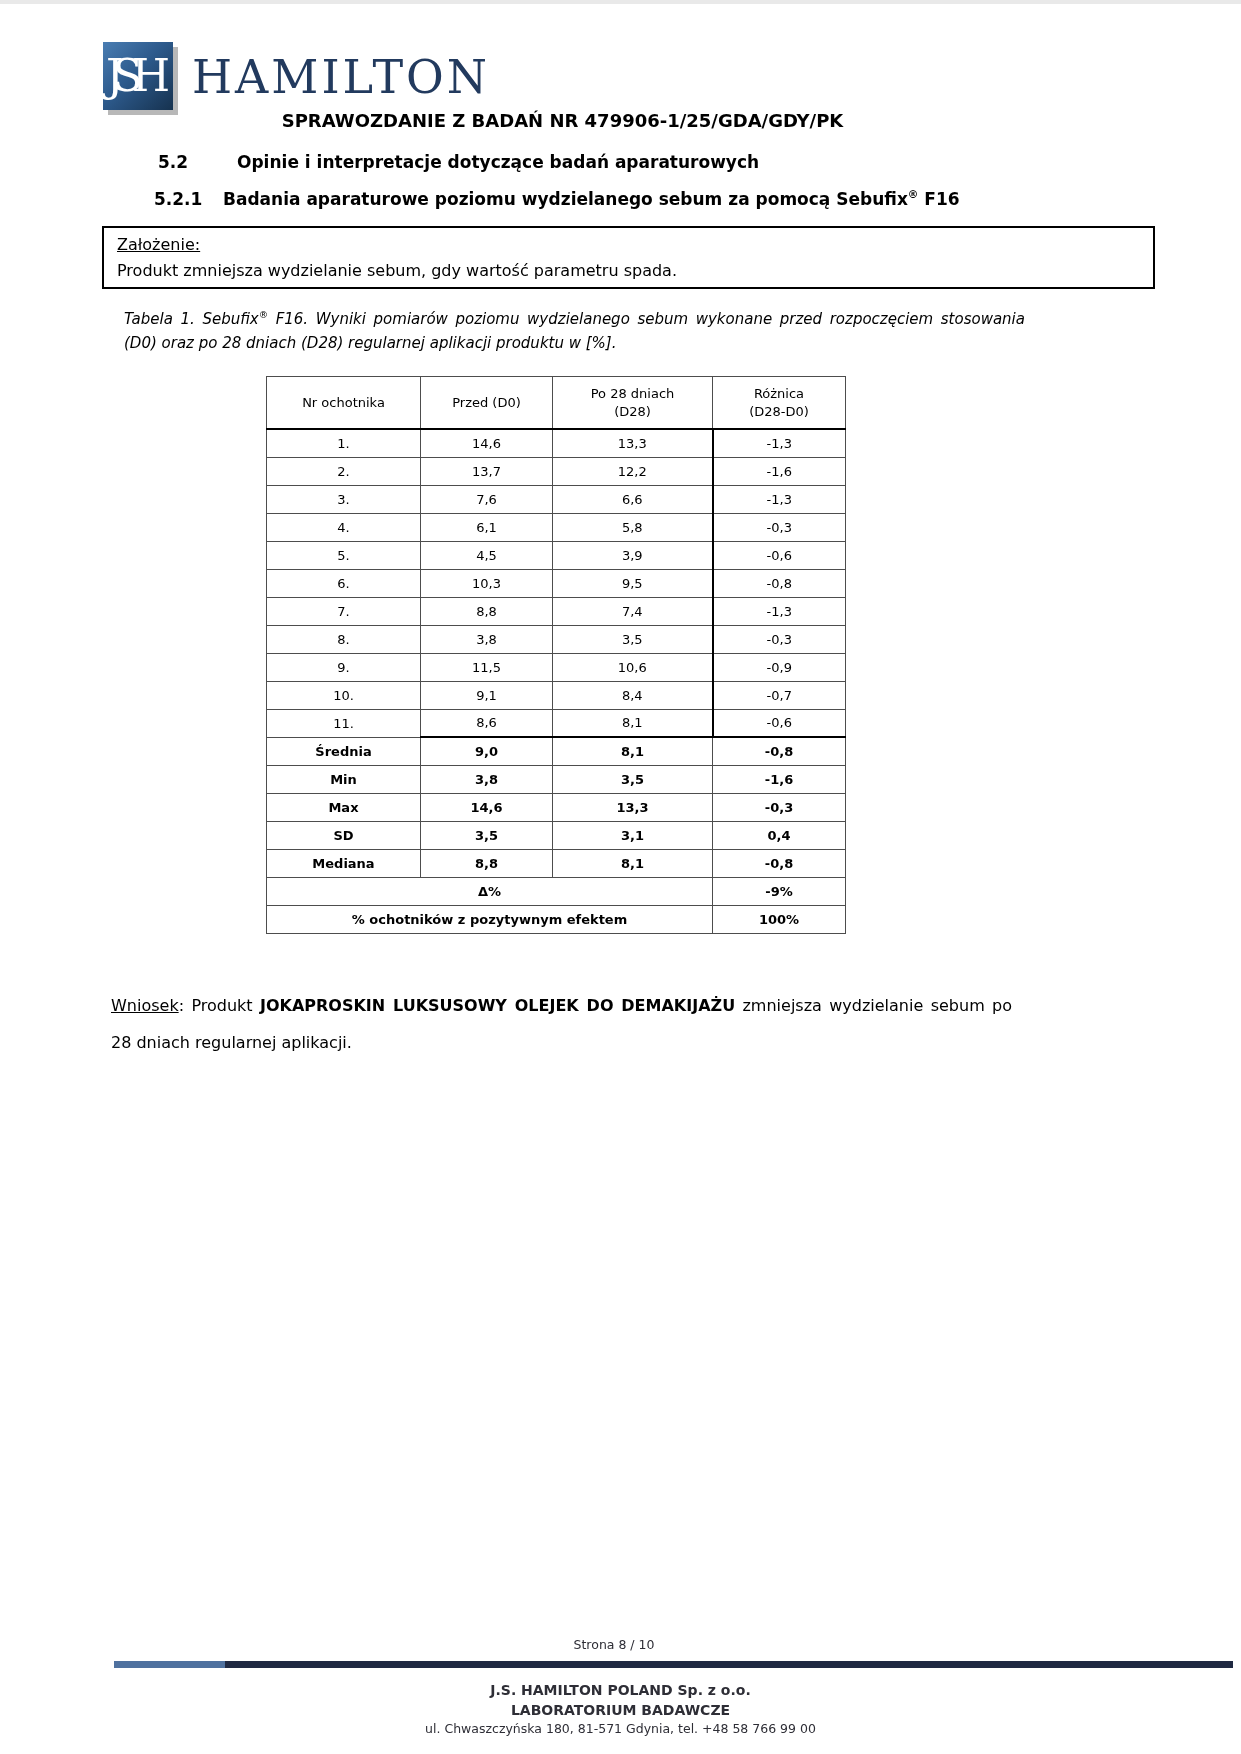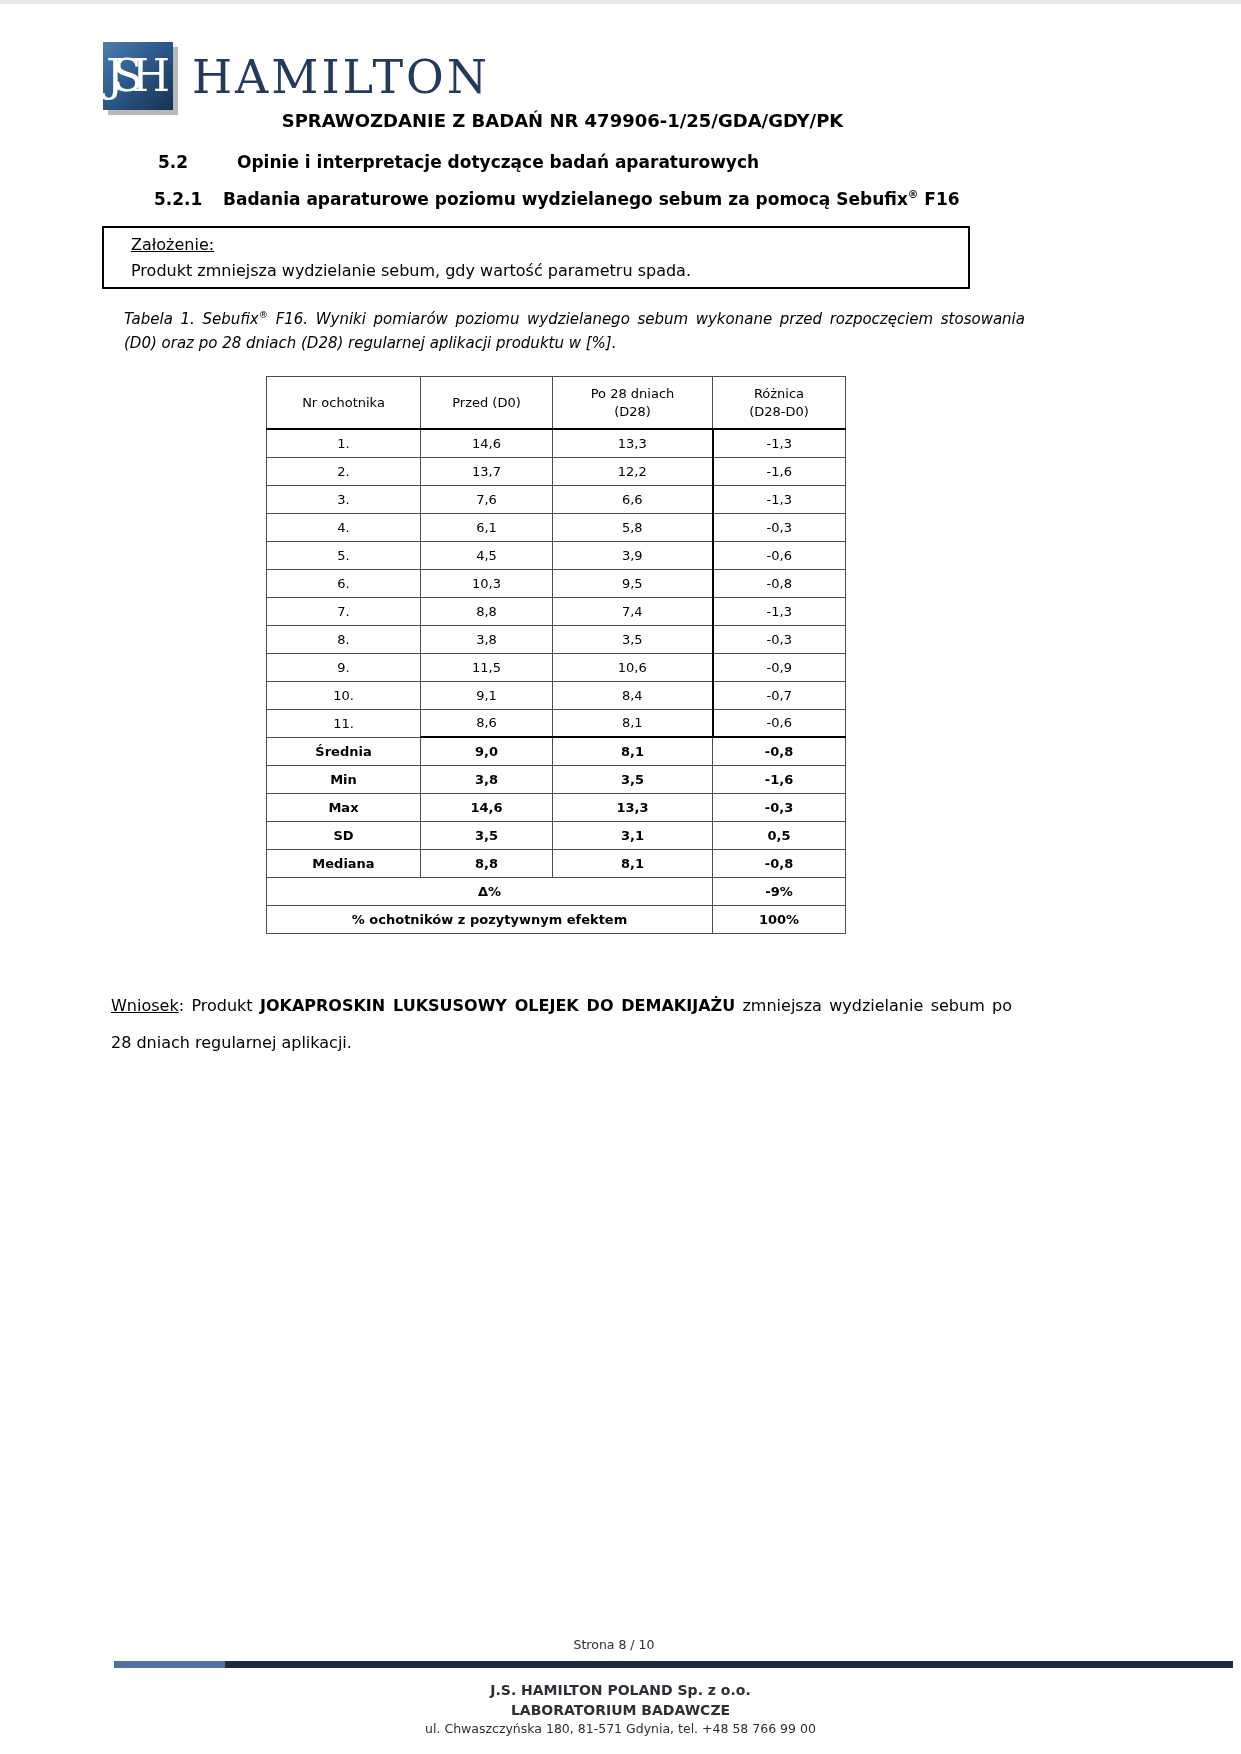--- a/index.html
+++ b/index.html
@@ -20,22 +20,22 @@
              font-size:18px;font-weight:bold;}
   .h-sec{position:absolute;left:0;top:148px;width:1241px;font-size:17px;font-weight:bold;}
   .h-sec .num{position:absolute;left:158px;}
   .h-sec .lbl{position:absolute;left:237px;}
   .h-sub{position:absolute;left:0;top:185px;width:1241px;font-size:17px;font-weight:bold;}
   .h-sub .num{position:absolute;left:154px;}
   .h-sub .lbl{position:absolute;left:223px;}
   sup{font-size:62%;vertical-align:super;line-height:0;}
 
   
-  .assume-box{position:absolute;left:102px;top:222px;width:868px;height:63px;
-              border:2px solid #000;box-sizing:border-box;padding:4px 27px;
+  .assume-box{position:absolute;left:102px;top:222px;width:1053px;height:63px;
+              border:2px solid #000;box-sizing:border-box;padding:4px 13px;
               font-size:16px;line-height:1.6;}
   .assume-label{text-decoration:underline;}
 
   
   .caption{position:absolute;left:124px;top:303px;width:901px;font-size:15px;
            line-height:1.6;text-align:justify;font-style:italic;}
 
   
   .tablewrap{position:absolute;left:266px;top:372px;}
   table{border-collapse:collapse;font-size:13px;}
@@ -195,21 +195,21 @@
         <tr class="sum">
             <td>Max</td>
             <td>14,6</td>
             <td>13,3</td>
             <td>-0,3</td>
           </tr>
         <tr class="sum">
             <td>SD</td>
             <td>3,5</td>
             <td>3,1</td>
-            <td>0,5</td>
+            <td>0,4</td>
           </tr>
         <tr class="sum">
             <td>Mediana</td>
             <td>8,8</td>
             <td>8,1</td>
             <td>-0,8</td>
           </tr>
         <tr class="sum">
             <td colspan="3">Δ%</td>
             <td>-9%</td>

